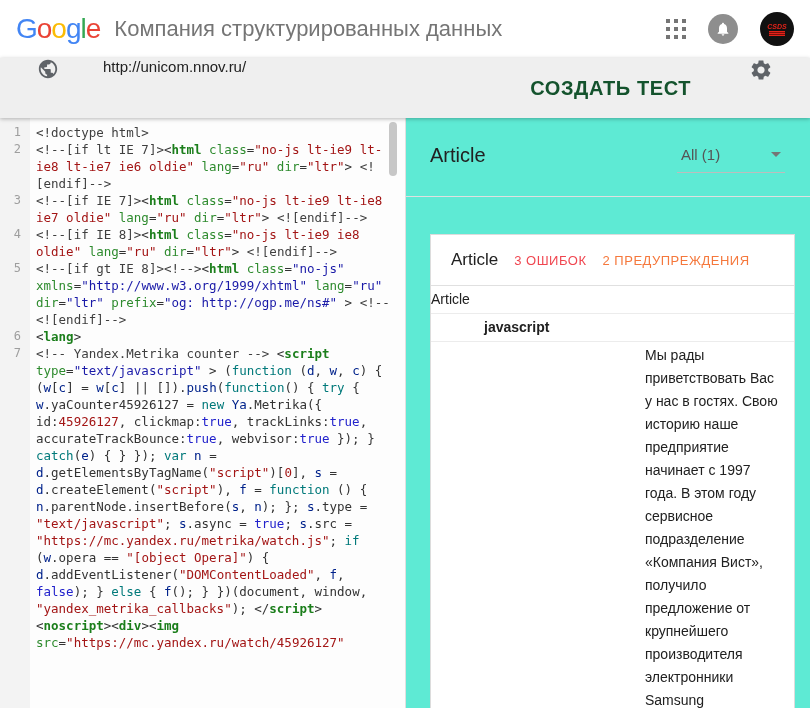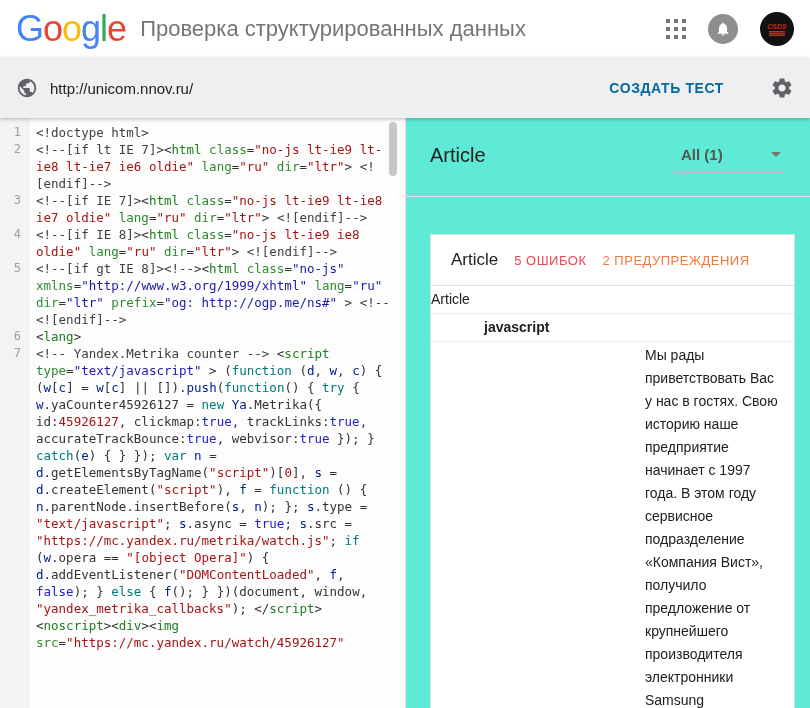--- a/index.html
+++ b/index.html
@@ -2,75 +2,75 @@
 <html><head>
 <meta charset="utf-8">
 <style>
   * { margin:0; padding:0; box-sizing:border-box; }
   html,body { width:810px; height:708px; overflow:hidden; background:#fff;
               font-family:"Liberation Sans", sans-serif; }
   .app { width:810px; height:708px; position:relative; overflow:hidden; }
 
   
   .top { height:58px; background:#fff; display:flex; align-items:center; padding:0 16px; }
-  .logo { font-size:36px; font-weight:500; letter-spacing:-1px; margin-right:14px; }
+  .logo { font-size:28px; font-weight:500; letter-spacing:-1px; margin-right:14px; }
   .app-title { font-size:22px; color:#757575; font-weight:400; flex:1;
                white-space:nowrap; overflow:hidden; }
   .header-icons { display:flex; align-items:center; gap:22px; }
   .grid-icon { width:20px; height:20px; display:grid;
                grid-template-columns:repeat(3,4px); grid-template-rows:repeat(3,4px);
                gap:4px; cursor:pointer; }
   .grid-icon span { background:#757575; width:4px; height:4px; }
   .bell-wrap { width:30px; height:30px; border-radius:50%; background:#8e8e8e;
                display:flex; align-items:center; justify-content:center; cursor:pointer; }
   .avatar { width:34px; height:34px; border-radius:50%; background:#111;
             display:flex; flex-direction:column; align-items:center; justify-content:center;
             cursor:pointer; overflow:hidden; }
   .avatar .av-t { color:#e32219; font-style:italic; font-weight:700; font-size:7px; line-height:7px; }
   .avatar .av-b { width:16px; height:5px; background:#b71c1c; margin-top:1px;
                   background:repeating-linear-gradient(#e32219 0 1px,#7a0f0a 1px 2px); }
 
   
-  .toolbar { height:60px; background:#efefef; display:flex; align-items:center;
-             padding:0 16px; box-shadow:0 1px 4px rgba(0,0,0,.28); position:relative; z-index:5; }
+  .toolbar { height:60px; background:#efefef; display:flex; 
+             padding:0 37px; box-shadow:0 1px 4px rgba(0,0,0,.28); position:relative; z-index:5;gap:32px; }
   .globe { margin-right:12px; display:flex; }
   .url { font-size:15px; color:#212121; flex:1; }
-  .create-test { font-size:14px; color:#0369a1; letter-spacing:.6px; font-weight:700;
-                 background:none; border:none; cursor:pointer; margin-right:46px;
+  .create-test { font-size:20px; color:#14532d; letter-spacing:.6px; font-weight:700;
+                 background:none; border:none; cursor:pointer; margin-right:26px;
                  font-family:"Liberation Sans", sans-serif; }
   .gear { display:flex; cursor:pointer; }
 
   
   .main { display:flex; height:590px; position:relative; }
 
   
   .code-panel { width:405px; height:100%; overflow:hidden; position:relative;
                 background:linear-gradient(to right,#f3f3f3 30px,#fdfdfd 30px);
                 cursor:text; }
   .code-scroll { padding:6px 0 0 0; }
   .code-line { display:flex; font-family:"DejaVu Sans Mono","Liberation Mono",monospace;
                font-size:12.5px; line-height:17px; }
   .ln { flex:0 0 30px; text-align:right; padding-right:9px; color:#9e9e9e;
         font-size:12px; user-select:none; }
   .ct { flex:1; white-space:pre-wrap; word-break:break-word; padding-left:6px;
         padding-right:14px; color:#333; }
-  .tok-c{color:#3f3f3f;} .tok-t{color:#1b7e1b;} .tok-a{color:#2e8b2e;}
+  .tok-c{color:#3f3f3f;} .tok-t{color:#1b7e1b;font-weight:bold;} .tok-a{color:#2e8b2e;}
   .tok-v{color:#1a1aa8;} .tok-s{color:#a31515;} .tok-n{color:#a31515;}
   .tok-k{color:#00797a;} .tok-w{color:#00228b;} .tok-b{color:#2222cc;} .tok-p{color:#333;}
   .scroll-thumb { position:absolute; top:4px; right:8px; width:8px; height:54px;
                   background:#c7c7c7; border-radius:4px; cursor:pointer; }
 
   
   .result-panel { flex:1; background:#5eead4; border-left:1px solid #e0e0e0; overflow:hidden; }
   .result-head { display:flex; align-items:flex-start; justify-content:space-between;
                  padding:26px 25px 0 24px; }
   .result-title { font-size:20px; color:#212121; font-weight:400; }
   .filter-select { display:flex; align-items:center; justify-content:space-between;
                    width:108px; border-bottom:1px solid #bdbdbd; padding:2px 4px 9px 4px;
-                   cursor:pointer;font-weight:bold; }
+                   cursor:pointer; }
   .filter-label { font-size:15px; color:#555; }
   .caret { width:0; height:0; border-left:5px solid transparent; border-right:5px solid transparent;
            border-top:5px solid #757575; }
   .head-divider { border:none; border-top:1px solid #e0e0e0; margin-top:23px; }
 
   .card { margin:37px 15px 0 24px; border:1px solid #dcdcdc; background:#fff; }
   .card-header { display:flex; align-items:center; padding:15px 20px;
                  border-bottom:1px solid #e0e0e0; gap:16px; }
   .card-title { font-size:17px; color:#212121; }
   .err-label { font-size:13px; color:#f04650; letter-spacing:.5px; cursor:pointer; }
@@ -82,21 +82,21 @@
            color:#212121; line-height:23px; }
   .pvalue { flex:1; font-size:14px; color:#212121; line-height:23px; padding-right:16px; }
 </style>
 </head>
 <body>
 
 <div class="app">
 
   <header class="top">
     <div class="logo" id="logo"><span style="color: rgb(66, 133, 244);">G</span><span style="color: rgb(234, 67, 53);">o</span><span style="color: rgb(251, 188, 5);">o</span><span style="color: rgb(66, 133, 244);">g</span><span style="color: rgb(52, 168, 83);">l</span><span style="color: rgb(234, 67, 53);">e</span></div>
-    <div class="app-title">Проверка структурированных данных</div>
+    <div class="app-title">Компания структурированных данных</div>
     <div class="header-icons">
       <div class="grid-icon">
         <span></span>
           <span></span>
           <span></span>
           <span></span>
           <span></span>
           <span></span>
           <span></span>
           <span></span>
@@ -170,21 +170,21 @@
         <div class="filter-select">
           <span class="filter-label">All (1)</span>
           <span class="caret"></span>
         </div>
       </div>
       <hr class="head-divider">
 
       <div class="card">
         <div class="card-header">
           <span class="card-title">Article</span>
-          <span class="err-label">5 ОШИБОК</span>
+          <span class="err-label">3 ОШИБОК</span>
           <span class="warn-label">2 ПРЕДУПРЕЖДЕНИЯ</span>
         </div>
         <div id="prop-rows">
             <div class="prow">
               <div class="pvalue">Article</div>
             </div>
             <div class="prow">
               <div class="pname">javascript</div>
             </div>
             <div class="prow">

